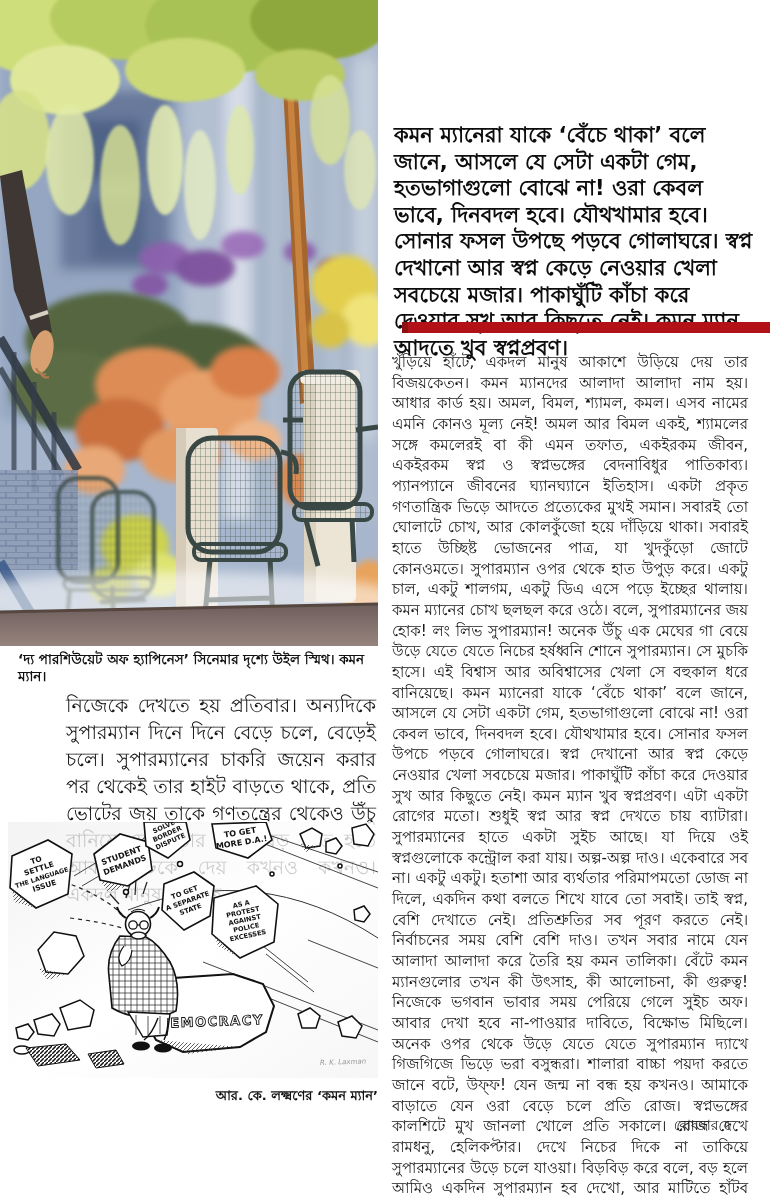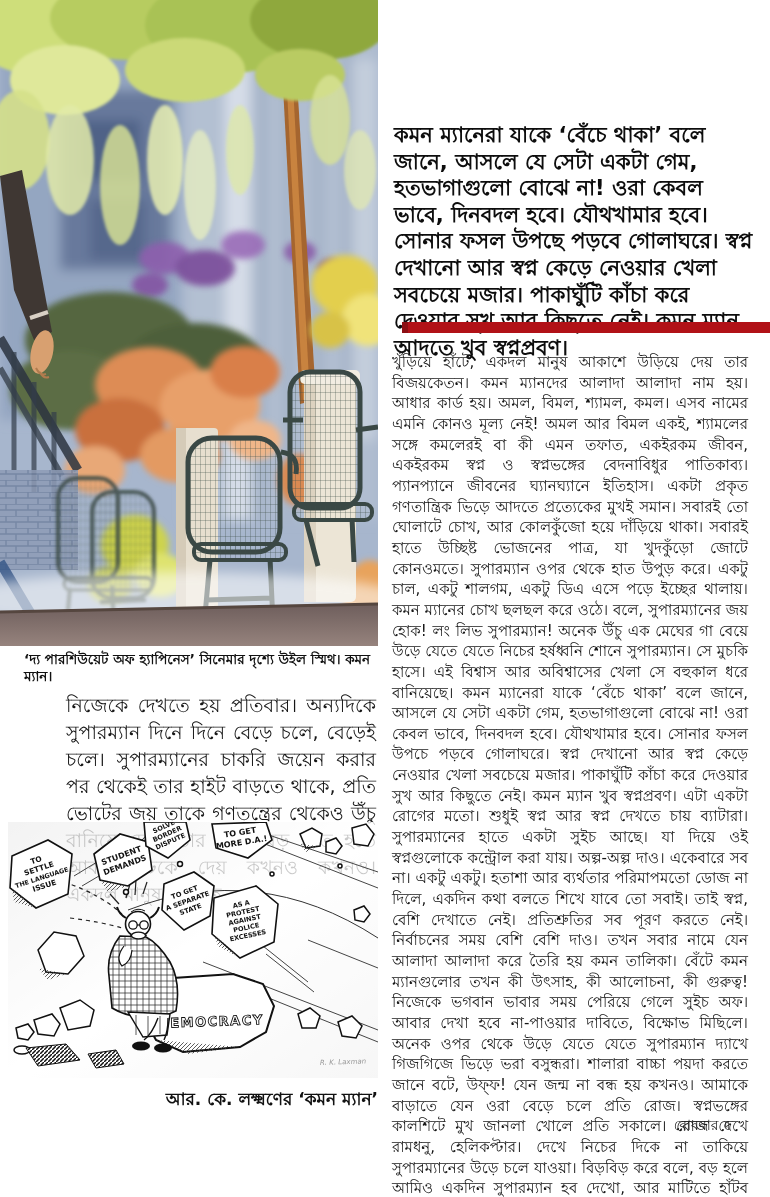--- a/index.html
+++ b/index.html
@@ -4,34 +4,34 @@
 <style>
   html,body{margin:0;padding:0;background:#ffffff;}
   #page{
     position:relative;width:770px;height:1197px;background:#ffffff;
     font-family:"DejaVu Sans",sans-serif;color:#111;overflow:hidden;
   }
   
   .photo{position:absolute;left:0;top:0;width:378px;height:646px;overflow:hidden;}
   .photo svg{display:block;}
   .photo-caption{
-    position:absolute;left:24px;top:651px;width:364px;
+    position:absolute;left:18px;top:651px;width:364px;
     font-size:13.5px;font-weight:bold;line-height:1.25;color:#111;
   }
   
   .left-col{
     position:absolute;left:66px;top:692px;width:310px;
     font-size:19px;line-height:27px;text-align:justify;color:#161616;
   }
   
   .cartoon{position:absolute;left:8px;top:822px;width:370px;height:256px;}
   .cartoon svg{display:block;}
   .cartoon-caption{
     position:absolute;left:8px;top:1086px;width:370px;text-align:right;
-    font-size:17px;font-weight:bold;color:#111;
+    font-size:13px;font-weight:bold;color:#111;
   }
   
   .deck{
     position:absolute;left:394px;top:82px;width:362px;
     font-size:21px;font-weight:bold;line-height:26.6px;color:#0d0d0d;margin-top:40px;
   }
   .red-bar{
     position:absolute;left:402px;top:322px;width:368px;height:11px;
     background:#b11117;
   }

